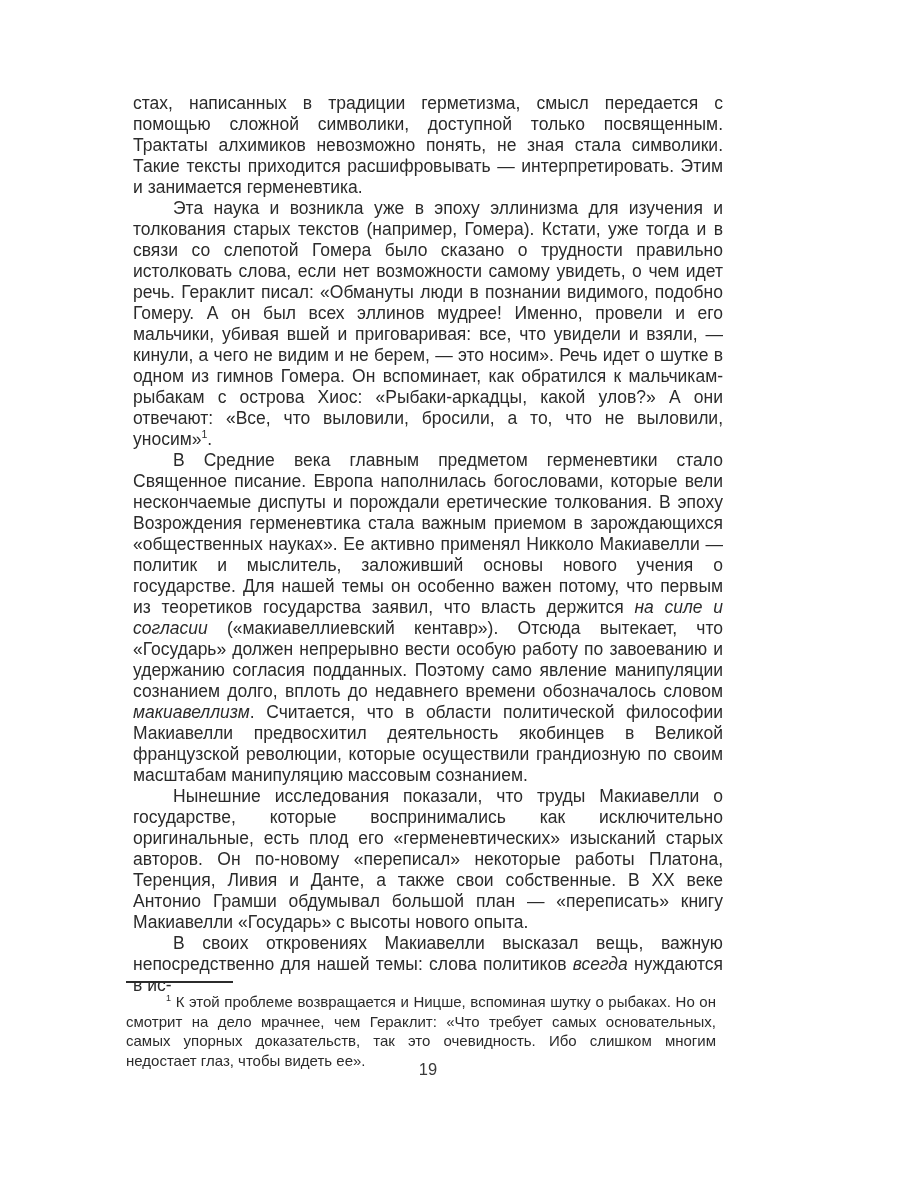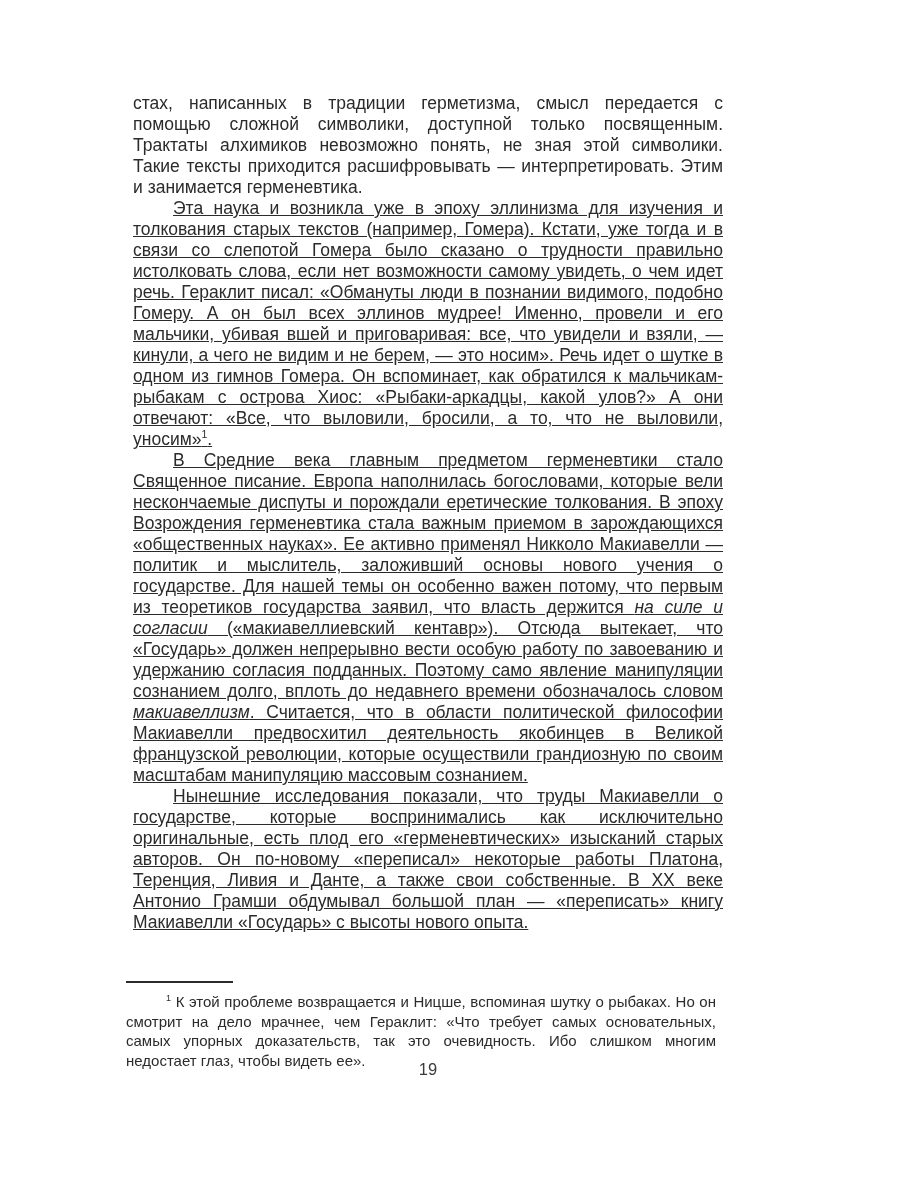--- a/index.html
+++ b/index.html
@@ -25,21 +25,20 @@
     line-height: 21px;
     text-align: justify;
     color: #2b2b2b;
   }
   .text-block p {
     margin: 0;
     padding: 0;
   }
   .text-block p.indent {
     text-indent: 40px;
-    text-decoration: underline;
   }
   .text-block em {
     font-style: italic;
   }
   sup.fnref {
     font-size: 0.6em;
     line-height: 0;
     vertical-align: super;
   }
   .footnote-block {
@@ -71,24 +70,25 @@
     font-size: 16.5px;
     color: #3a3a3a;
   }
 </style>
 </head>
 <body>
 
 <div class="page" style="background: rgb(255, 255, 255); color: rgb(43, 43, 43);">
 
   <div class="text-block" id="body-text">
-      <p><span>стах, написанных в традиции герметизма, смысл передается с помощью сложной символики, доступной только посвященным. Трактаты алхимиков невозможно понять, не зная этой символики. Такие тексты приходится расшифровывать — интерпретировать. Этим и занимается герменевтика.</span></p>
+      <p><span>стах, написанных в традиции герметизма, смысл передается с помощью сложной символики, доступной только посвященным. Трактаты алхимиков невозможно понять, не зная стала символики. Такие тексты приходится расшифровывать — интерпретировать. Этим и занимается герменевтика.</span></p>
       <p class="indent"><span>Эта наука и возникла уже в эпоху эллинизма для изучения и толкования старых текстов (например, Гомера). Кстати, уже тогда и в связи со слепотой Гомера было сказано о трудности правильно истолковать слова, если нет возможности самому увидеть, о чем идет речь. Гераклит писал: «Обмануты люди в познании видимого, подобно Гомеру. А он был всех эллинов мудрее! Именно, провели и его мальчики, убивая вшей и приговаривая: все, что увидели и взяли, — кинули, а чего не видим и не берем, — это носим». Речь идет о шутке в одном из гимнов Гомера. Он вспоминает, как обратился к мальчикам-рыбакам с острова Хиос: «Рыбаки-аркадцы, какой улов?» А они отвечают: «Все, что выловили, бросили, а то, что не выловили, уносим»</span><sup class="fnref">1</sup><span>.</span></p>
       <p class="indent"><span>В Средние века главным предметом герменевтики стало Священное писание. Европа наполнилась богословами, которые вели нескончаемые диспуты и порождали еретические толкования. В эпоху Возрождения герменевтика стала важным приемом в зарождающихся «общественных науках». Ее активно применял Никколо Макиавелли — политик и мыслитель, заложивший основы нового учения о государстве. Для нашей темы он особенно важен потому, что первым из теоретиков государства заявил, что власть держится </span><em>на силе и согласии</em><span> («макиавеллиевский кентавр»). Отсюда вытекает, что «Государь» должен непрерывно вести особую работу по завоеванию и удержанию согласия подданных. Поэтому само явление манипуляции сознанием долго, вплоть до недавнего времени обозначалось словом </span><em>макиавеллизм</em><span>. Считается, что в области политической философии Макиавелли предвосхитил деятельность якобинцев в Великой французской революции, которые осуществили грандиозную по своим масштабам манипуляцию массовым сознанием.</span></p>
       <p class="indent"><span>Нынешние исследования показали, что труды Макиавелли о государстве, которые воспринимались как исключительно оригинальные, есть плод его «герменевтических» изысканий старых авторов. Он по-новому «переписал» некоторые работы Платона, Теренция, Ливия и Данте, а также свои собственные. В XX веке Антонио Грамши обдумывал большой план — «переписать» книгу Макиавелли «Государь» с высоты нового опыта.</span></p>
+      <p class="indent"><span>В своих откровениях Макиавелли высказал вещь, важную непосредственно для нашей темы: слова политиков </span><em>всегда</em><span> нуждаются в ис-</span></p>
     </div>
 
   <div class="footnote-block">
     <div class="footnote-rule"></div>
     <p class="footnote-text" id="footnote-text"><sup class="fnref">1</sup><span> К этой проблеме возвращается и Ницше, вспоминая шутку о рыбаках. Но он смотрит на дело мрачнее, чем Гераклит: «Что требует самых основательных, самых упорных доказательств, так это очевидность. Ибо слишком многим недостает глаз, чтобы видеть ее».</span></p>
   </div>
 
   <div class="page-number">19</div>
 
 </div>

